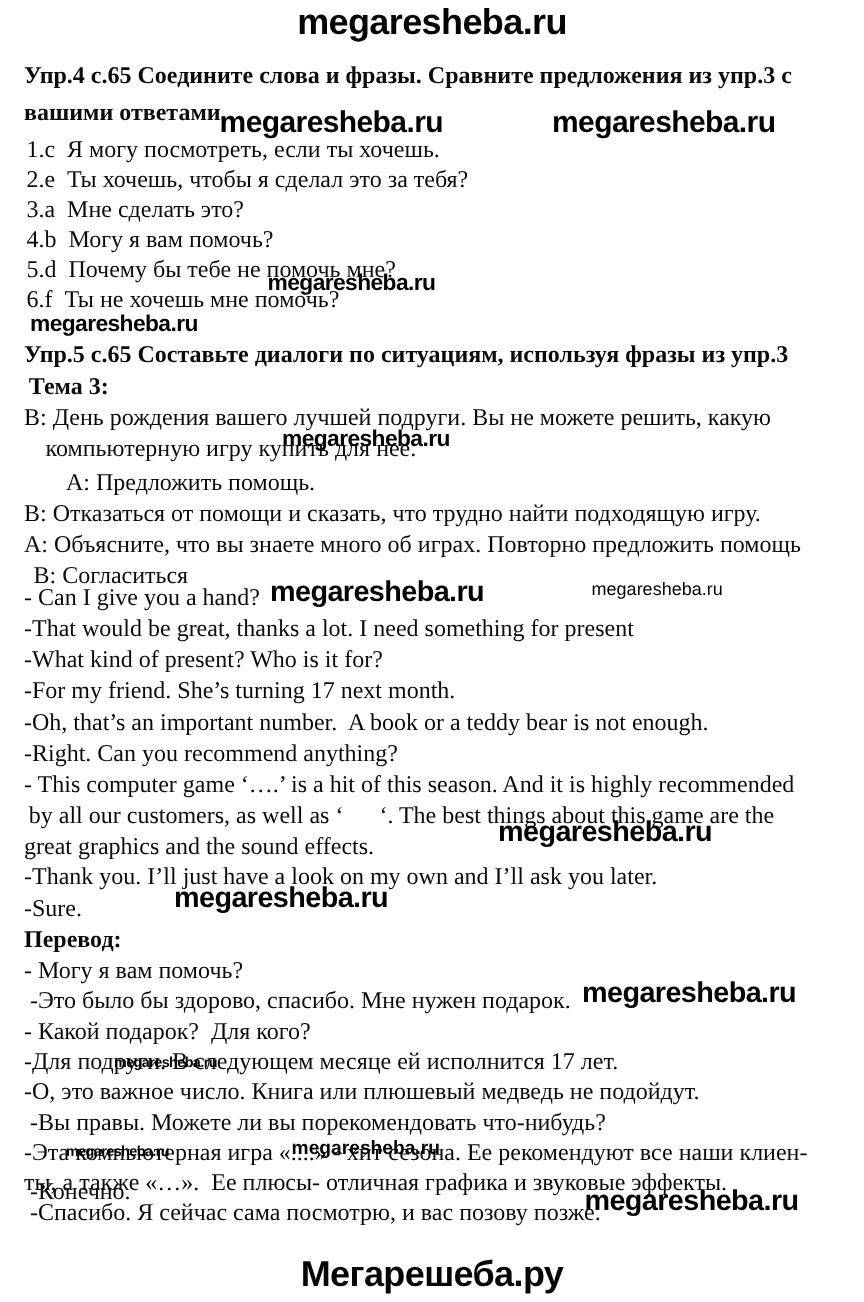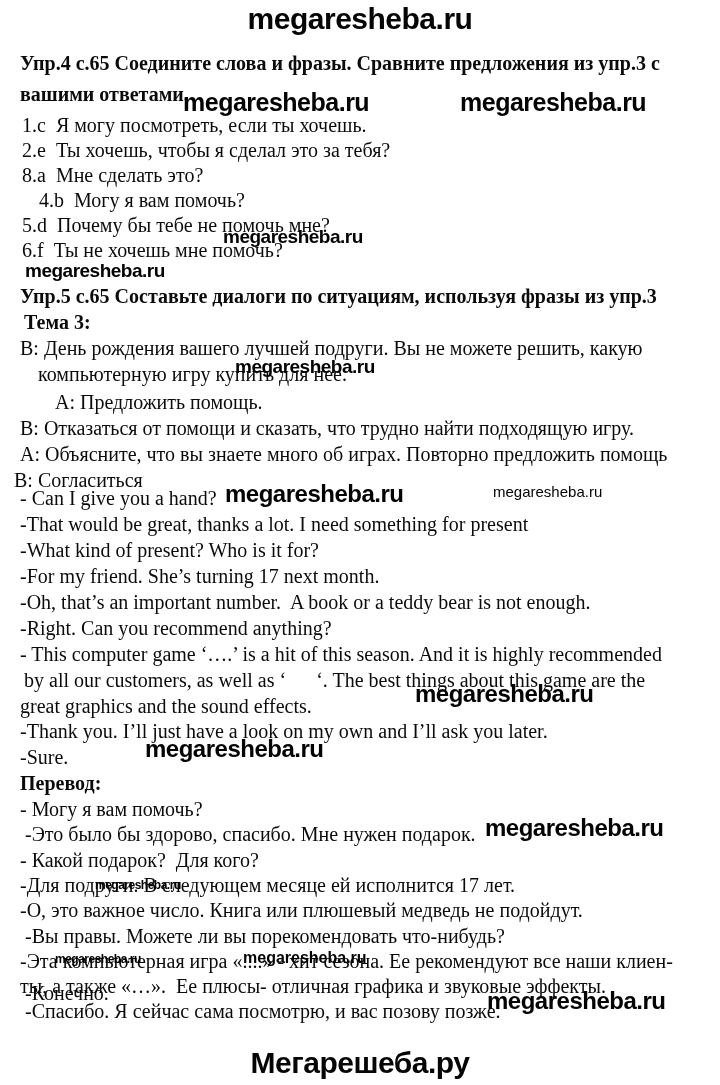--- a/index.html
+++ b/index.html
@@ -53,32 +53,32 @@
 <body>
 
 <div id="page">
   <div id="header-brand" class="brand">megaresheba.ru</div>
 
   <div id="doc-body">
       <div class="line bold" style="left: 20px; top: 51px;">Упр.4 с.65 Соедините слова и фразы. Сравните предложения из упр.3 с</div>
       <div class="line bold" style="left: 20px; top: 82px;">вашими ответами.</div>
       <div class="line" style="left: 22px; top: 113px;">1.c  Я могу посмотреть, если ты хочешь.</div>
       <div class="line" style="left: 22px; top: 138px;">2.e  Ты хочешь, чтобы я сделал это за тебя?</div>
-      <div class="line" style="left: 22px; top: 163px;">8.a  Мне сделать это?</div>
-      <div class="line" style="left: 22px; top: 188px; margin-left: 17px;">4.b  Могу я вам помочь?</div>
+      <div class="line" style="left: 22px; top: 163px;">3.a  Мне сделать это?</div>
+      <div class="line" style="left: 22px; top: 188px;">4.b  Могу я вам помочь?</div>
       <div class="line" style="left: 22px; top: 213px; font-family: Liberation Serif, serif;">5.d  Почему бы тебе не помочь мне?</div>
       <div class="line" style="left: 22px; top: 238px;">6.f  Ты не хочешь мне помочь?</div>
       <div class="line bold" style="left: 20px; top: 284px;">Упр.5 с.65 Составьте диалоги по ситуациям, используя фразы из упр.3</div>
       <div class="line bold" style="left: 24px; top: 310px;">Тема 3:</div>
       <div class="line" style="left: 20px; top: 336px;">В: День рождения вашего лучшей подруги. Вы не можете решить, какую</div>
       <div class="line" style="left: 20px; top: 362px; margin-left: 18px;">компьютерную игру купить для нее.</div>
       <div class="line" style="left: 20px; top: 390px; margin-left: 35px;">А: Предложить помощь.</div>
       <div class="line" style="left: 20px; top: 416px;">В: Отказаться от помощи и сказать, что трудно найти подходящую игру.</div>
       <div class="line" style="left: 20px; top: 442px;">А: Объясните, что вы знаете много об играх. Повторно предложить помощь</div>
-      <div class="line" style="left: 14px; top: 468px;">В: Согласиться</div>
+      <div class="line" style="left: 28px; top: 468px;">В: Согласиться</div>
       <div class="line" style="left: 20px; top: 486px;">- Can I give you a hand?</div>
       <div class="line" style="left: 20px; top: 512px;">-That would be great, thanks a lot. I need something for present</div>
       <div class="line" style="left: 20px; top: 538px;">-What kind of present? Who is it for?</div>
       <div class="line" style="left: 20px; top: 564px;">-For my friend. She’s turning 17 next month.</div>
       <div class="line" style="left: 20px; top: 590px;">-Oh, that’s an important number.  A book or a teddy bear is not enough.</div>
       <div class="line" style="left: 20px; top: 616px;">-Right. Can you recommend anything?</div>
       <div class="line" style="left: 20px; top: 642px;">- This computer game ‘….’ is a hit of this season. And it is highly recommended</div>
       <div class="line" style="left: 24px; top: 668px;">by all our customers, as well as ‘      ‘. The best things about this game are the</div>
       <div class="line" style="left: 20px; top: 694px;">great graphics and the sound effects.</div>
       <div class="line" style="left: 20px; top: 719px; text-align: center;">-Thank you. I’ll just have a look on my own and I’ll ask you later.</div>

